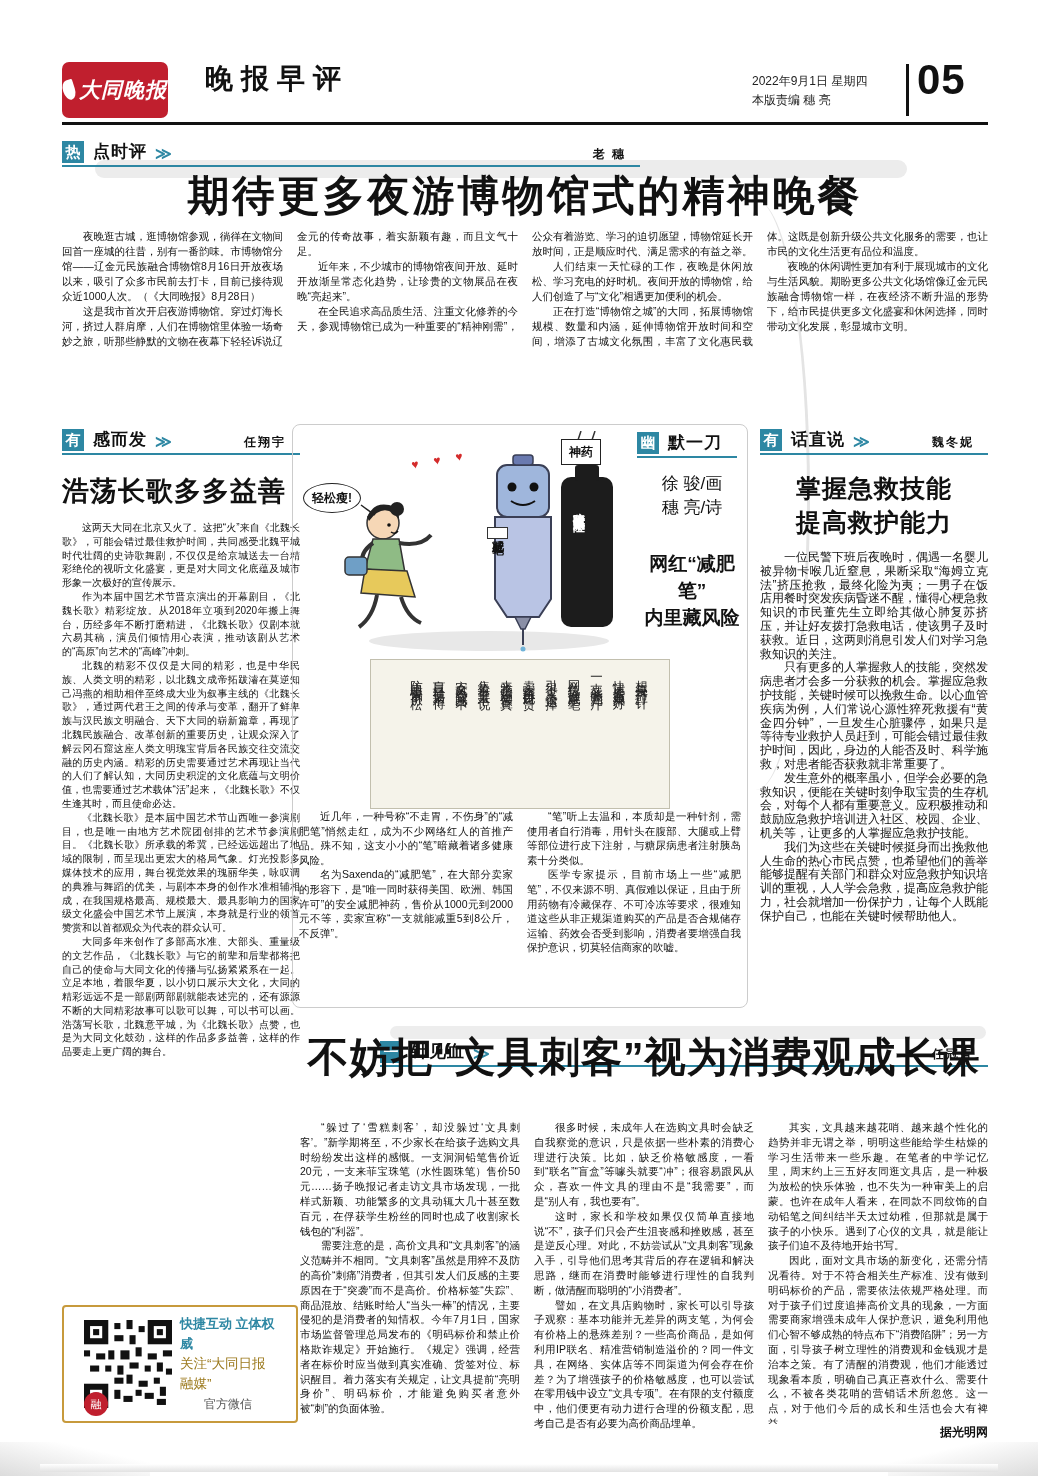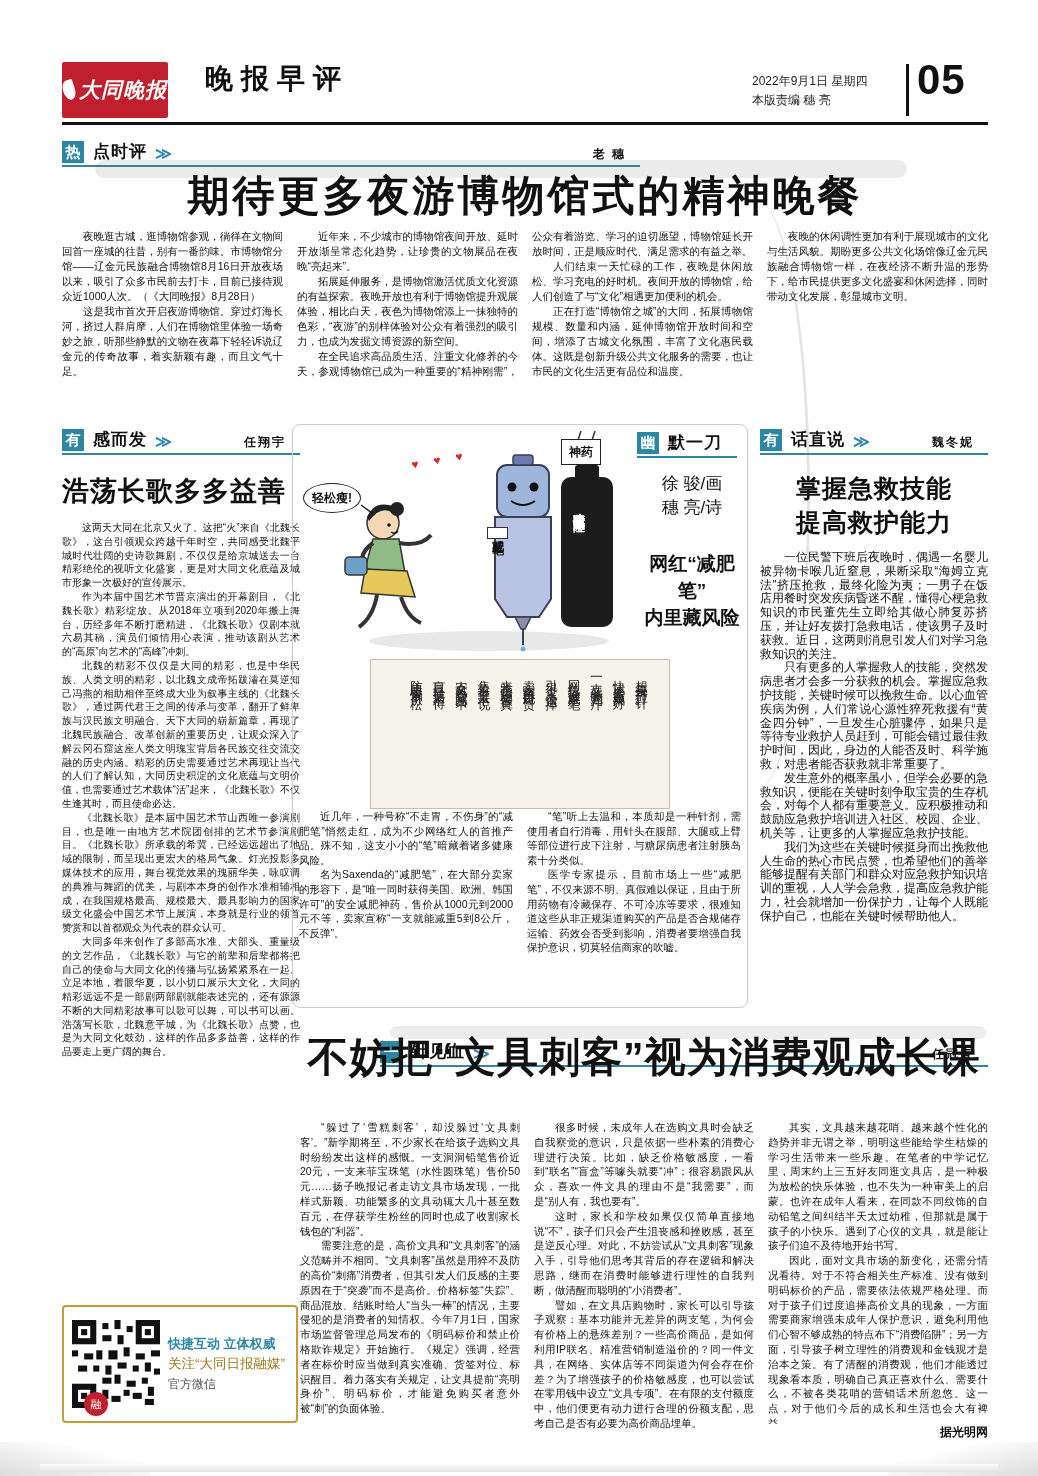--- a/index.html
+++ b/index.html
@@ -15,21 +15,21 @@
 
   
   .band-top{left:95px;top:160px;width:812px;height:18px;background:#ececec;border-radius:9px;}
   .band-bottom{left:390px;top:1026px;width:596px;height:13px;background:#ededed;border-radius:7px;}
   .arc-right{left:702px;top:200px;width:108px;height:590px;border-right:3px solid #e4e4e4;border-radius:50%;}
   .corner-curl-left{left:0;bottom:0;width:150px;height:34px;background:linear-gradient(to top right,#dcdcdc,transparent 70%);}
   .corner-curl-right{right:0;bottom:0;width:150px;height:34px;background:linear-gradient(to top left,#dcdcdc,transparent 70%);}
   .bottom-shadow{left:40px;bottom:4px;width:958px;height:8px;background:linear-gradient(to bottom,#ffffff,#e2e2e2);}
 
   
-  .logo-box{left:62px;top:62px;width:106px;height:56px;background:#c01f2e;border-radius:2px;
+  .logo-box{left:62px;top:62px;width:106px;height:56px;background:#c01f2e;border-radius:7px;
     display:flex;align-items:center;justify-content:center;gap:4px;}
   .flame{width:12px;height:20px;background:#ffffff;border-radius:60% 10% 60% 60%;transform:rotate(-18deg);}
   .logo-text{color:#fff;font-weight:bold;font-size:21px;font-style:italic;letter-spacing:1px;}
   .masthead{left:205px;top:60px;font-size:28px;font-weight:bold;letter-spacing:8px;}
   .date-block{left:752px;top:72px;width:150px;font-size:12px;line-height:19px;color:#222;}
   .vbar{left:906px;top:64px;width:3px;height:52px;background:#111;}
   .page-num{left:917px;top:56px;font-size:42px;font-weight:bold;letter-spacing:1px;}
   .header-rule{left:62px;top:122px;width:926px;height:3px;background:#111;}
 
   
@@ -46,26 +46,26 @@
   .hot-body{left:62px;top:229px;width:926px;height:182px;column-count:4;column-gap:14px;
     font-size:10.5px;line-height:15px;overflow:hidden;}
 
   
   .reflection{left:62px;top:428px;width:238px;}
   .reflection-headline{font-size:27px;font-weight:bold;letter-spacing:1px;margin:18px 0 12px;}
   .reflection-body{height:726px;overflow:hidden;font-size:10px;line-height:13.8px;}
 
   
   .qr-box{left:62px;top:1305px;width:236px;height:118px;border:2px solid #c79a3c;border-radius:4px;
-    display:flex;align-items:center;padding:8px;gap:8px;}
+    display:flex;align-items:center;padding:20px;gap:8px;}
   .qr-svg{flex:0 0 auto;}
   .qr-texts{font-size:12px;line-height:20px;}
   .qr-slogan{color:#2d87a3;font-weight:bold;font-size:13px;}
   .qr-follow{color:#9c7a1e;font-weight:normal;font-size:13.5px;}
-  .qr-account{color:#555;}
+  .qr-account{color:#555;text-align:center;}
   .seal{position:absolute;left:84px;top:1392px;width:24px;height:24px;border-radius:50%;
     background:#c01f2e;color:#fff;font-size:11px;display:flex;align-items:center;justify-content:center;}
 
   
   .middle{left:292px;top:424px;width:456px;height:584px;border:1px solid #cccccc;border-radius:8px;padding:6px;}
   .cartoon{position:relative;width:330px;height:228px;float:left;overflow:hidden;}
   .cartoon .label{position:absolute;font-size:12px;}
   .bubble{left:4px;top:52px;width:58px;height:30px;background:#fff;border:1.5px solid #222;border-radius:50%;
     display:flex;align-items:center;justify-content:center;font-weight:bold;font-size:11px;}
   .sign{left:262px;top:8px;width:40px;height:26px;background:#fff;border:1.5px solid #222;
@@ -128,37 +128,36 @@
     <span class="tag-box">热</span>
     <span class="tag-rest">点时评</span>
     <span class="chevrons">≫</span>
     <span class="head-author">老 穗</span>
   </div>
   <div class="abs hot-headline">期待更多夜游博物馆式的精神晚餐</div>
   <div class="abs hot-body justify">
       <p>夜晚逛古城，逛博物馆参观，徜徉在文物间回首一座城的往昔，别有一番韵味。市博物馆分馆——辽金元民族融合博物馆8月16日开放夜场以来，吸引了众多市民前去打卡，目前已接待观众近1000人次。（《大同晚报》8月28日）</p>
       <p>这是我市首次开启夜游博物馆。穿过灯海长河，挤过人群肩摩，人们在博物馆里体验一场奇妙之旅，听那些静默的文物在夜幕下轻轻诉说辽金元的传奇故事，着实新颖有趣，而且文气十足。</p>
       <p>近年来，不少城市的博物馆夜间开放、延时开放渐呈常态化趋势，让珍贵的文物展品在夜晚“亮起来”。</p>
-      <p>拓展延伸服务，是博物馆激活优质文化资源的有益探索。夜晚开放也有利于博物馆提升观展体验，相比白天，夜色为博物馆添上一抹独特的色彩，“夜游”的别样体验对公众有着强烈的吸引力，也成为发掘文博资源的新空间。</p>
       <p>在全民追求高品质生活、注重文化修养的今天，参观博物馆已成为一种重要的“精神刚需”，公众有着游览、学习的迫切愿望，博物馆延长开放时间，正是顺应时代、满足需求的有益之举。</p>
       <p>人们结束一天忙碌的工作，夜晚是休闲放松、学习充电的好时机。夜间开放的博物馆，给人们创造了与“文化”相遇更加便利的机会。</p>
       <p>正在打造“博物馆之城”的大同，拓展博物馆规模、数量和内涵，延伸博物馆开放时间和空间，增添了古城文化氛围，丰富了文化惠民载体。这既是创新升级公共文化服务的需要，也让市民的文化生活更有品位和温度。</p>
       <p>夜晚的休闲调性更加有利于展现城市的文化与生活风貌。期盼更多公共文化场馆像辽金元民族融合博物馆一样，在夜经济不断升温的形势下，给市民提供更多文化盛宴和休闲选择，同时带动文化发展，彰显城市文明。</p>
     </div>
 
   <div class="abs reflection">
     <div class="section-head">
       <span class="tag-box">有</span>
       <span class="tag-rest">感而发</span>
       <span class="chevrons">≫</span>
       <span class="head-author">任翔宇</span>
     </div>
     <div class="reflection-headline">浩荡长歌多多益善</div>
     <div class="reflection-body justify">
-        <p>这两天大同在北京又火了。这把“火”来自《北魏长歌》，这台引领观众跨越千年时空，共同感受北魏平城时代壮阔的史诗歌舞剧，不仅仅是给京城送去一台精彩绝伦的视听文化盛宴，更是对大同文化底蕴及城市形象一次极好的宣传展示。</p>
+        <p>这两天大同在北京又火了。这把“火”来自《北魏长歌》，可能会错过最佳救护时间，共同感受北魏平城时代壮阔的史诗歌舞剧，不仅仅是给京城送去一台精彩绝伦的视听文化盛宴，更是对大同文化底蕴及城市形象一次极好的宣传展示。</p>
         <p>作为本届中国艺术节晋京演出的开幕剧目，《北魏长歌》精彩绽放。从2018年立项到2020年搬上舞台，历经多年不断打磨精进，《北魏长歌》仅剧本就六易其稿，演员们倾情用心表演，推动该剧从艺术的“高原”向艺术的“高峰”冲刺。</p>
         <p>北魏的精彩不仅仅是大同的精彩，也是中华民族、人类文明的精彩，以北魏文成帝拓跋濬在莫逆知己冯燕的相助相伴至终成大业为叙事主线的《北魏长歌》，通过两代君王之间的传承与变革，翻开了鲜卑族与汉民族文明融合、天下大同的崭新篇章，再现了北魏民族融合、改革创新的重要历史，让观众深入了解云冈石窟这座人类文明瑰宝背后各民族交往交流交融的历史内涵。精彩的历史需要通过艺术再现让当代的人们了解认知，大同历史积淀的文化底蕴与文明价值，也需要通过艺术载体“活”起来，《北魏长歌》不仅生逢其时，而且使命必达。</p>
         <p>《北魏长歌》是本届中国艺术节山西唯一参演剧目，也是唯一由地方艺术院团创排的艺术节参演剧目。《北魏长歌》所承载的希冀，已经远远超出了地域的限制，而呈现出更宏大的格局气象。灯光投影多媒体技术的应用，舞台视觉效果的瑰丽华美，咏叹调的典雅与舞蹈的优美，与剧本本身的创作水准相辅相成，在我国规格最高、规模最大、最具影响力的国家级文化盛会中国艺术节上展演，本身就是行业的领首赞赏和以首都观众为代表的群众认可。</p>
         <p>大同多年来创作了多部高水准、大部头、重量级的文艺作品，《北魏长歌》与它的前辈和后辈都将把自己的使命与大同文化的传播与弘扬紧紧系在一起。立足本地，着眼华夏，以小切口展示大文化，大同的精彩远远不是一部剧两部剧就能表述完的，还有源源不断的大同精彩故事可以歌可以舞，可以书可以画。浩荡写长歌，北魏意平城，为《北魏长歌》点赞，也是为大同文化鼓劲，这样的作品多多益善，这样的作品要走上更广阔的舞台。</p>
       </div>
   </div>
 
   <div class="abs qr-box">
     <svg class="qr-svg" width="88" height="88" viewBox="0 0 29 29">
       <rect width="29" height="29" fill="#fff"></rect>

